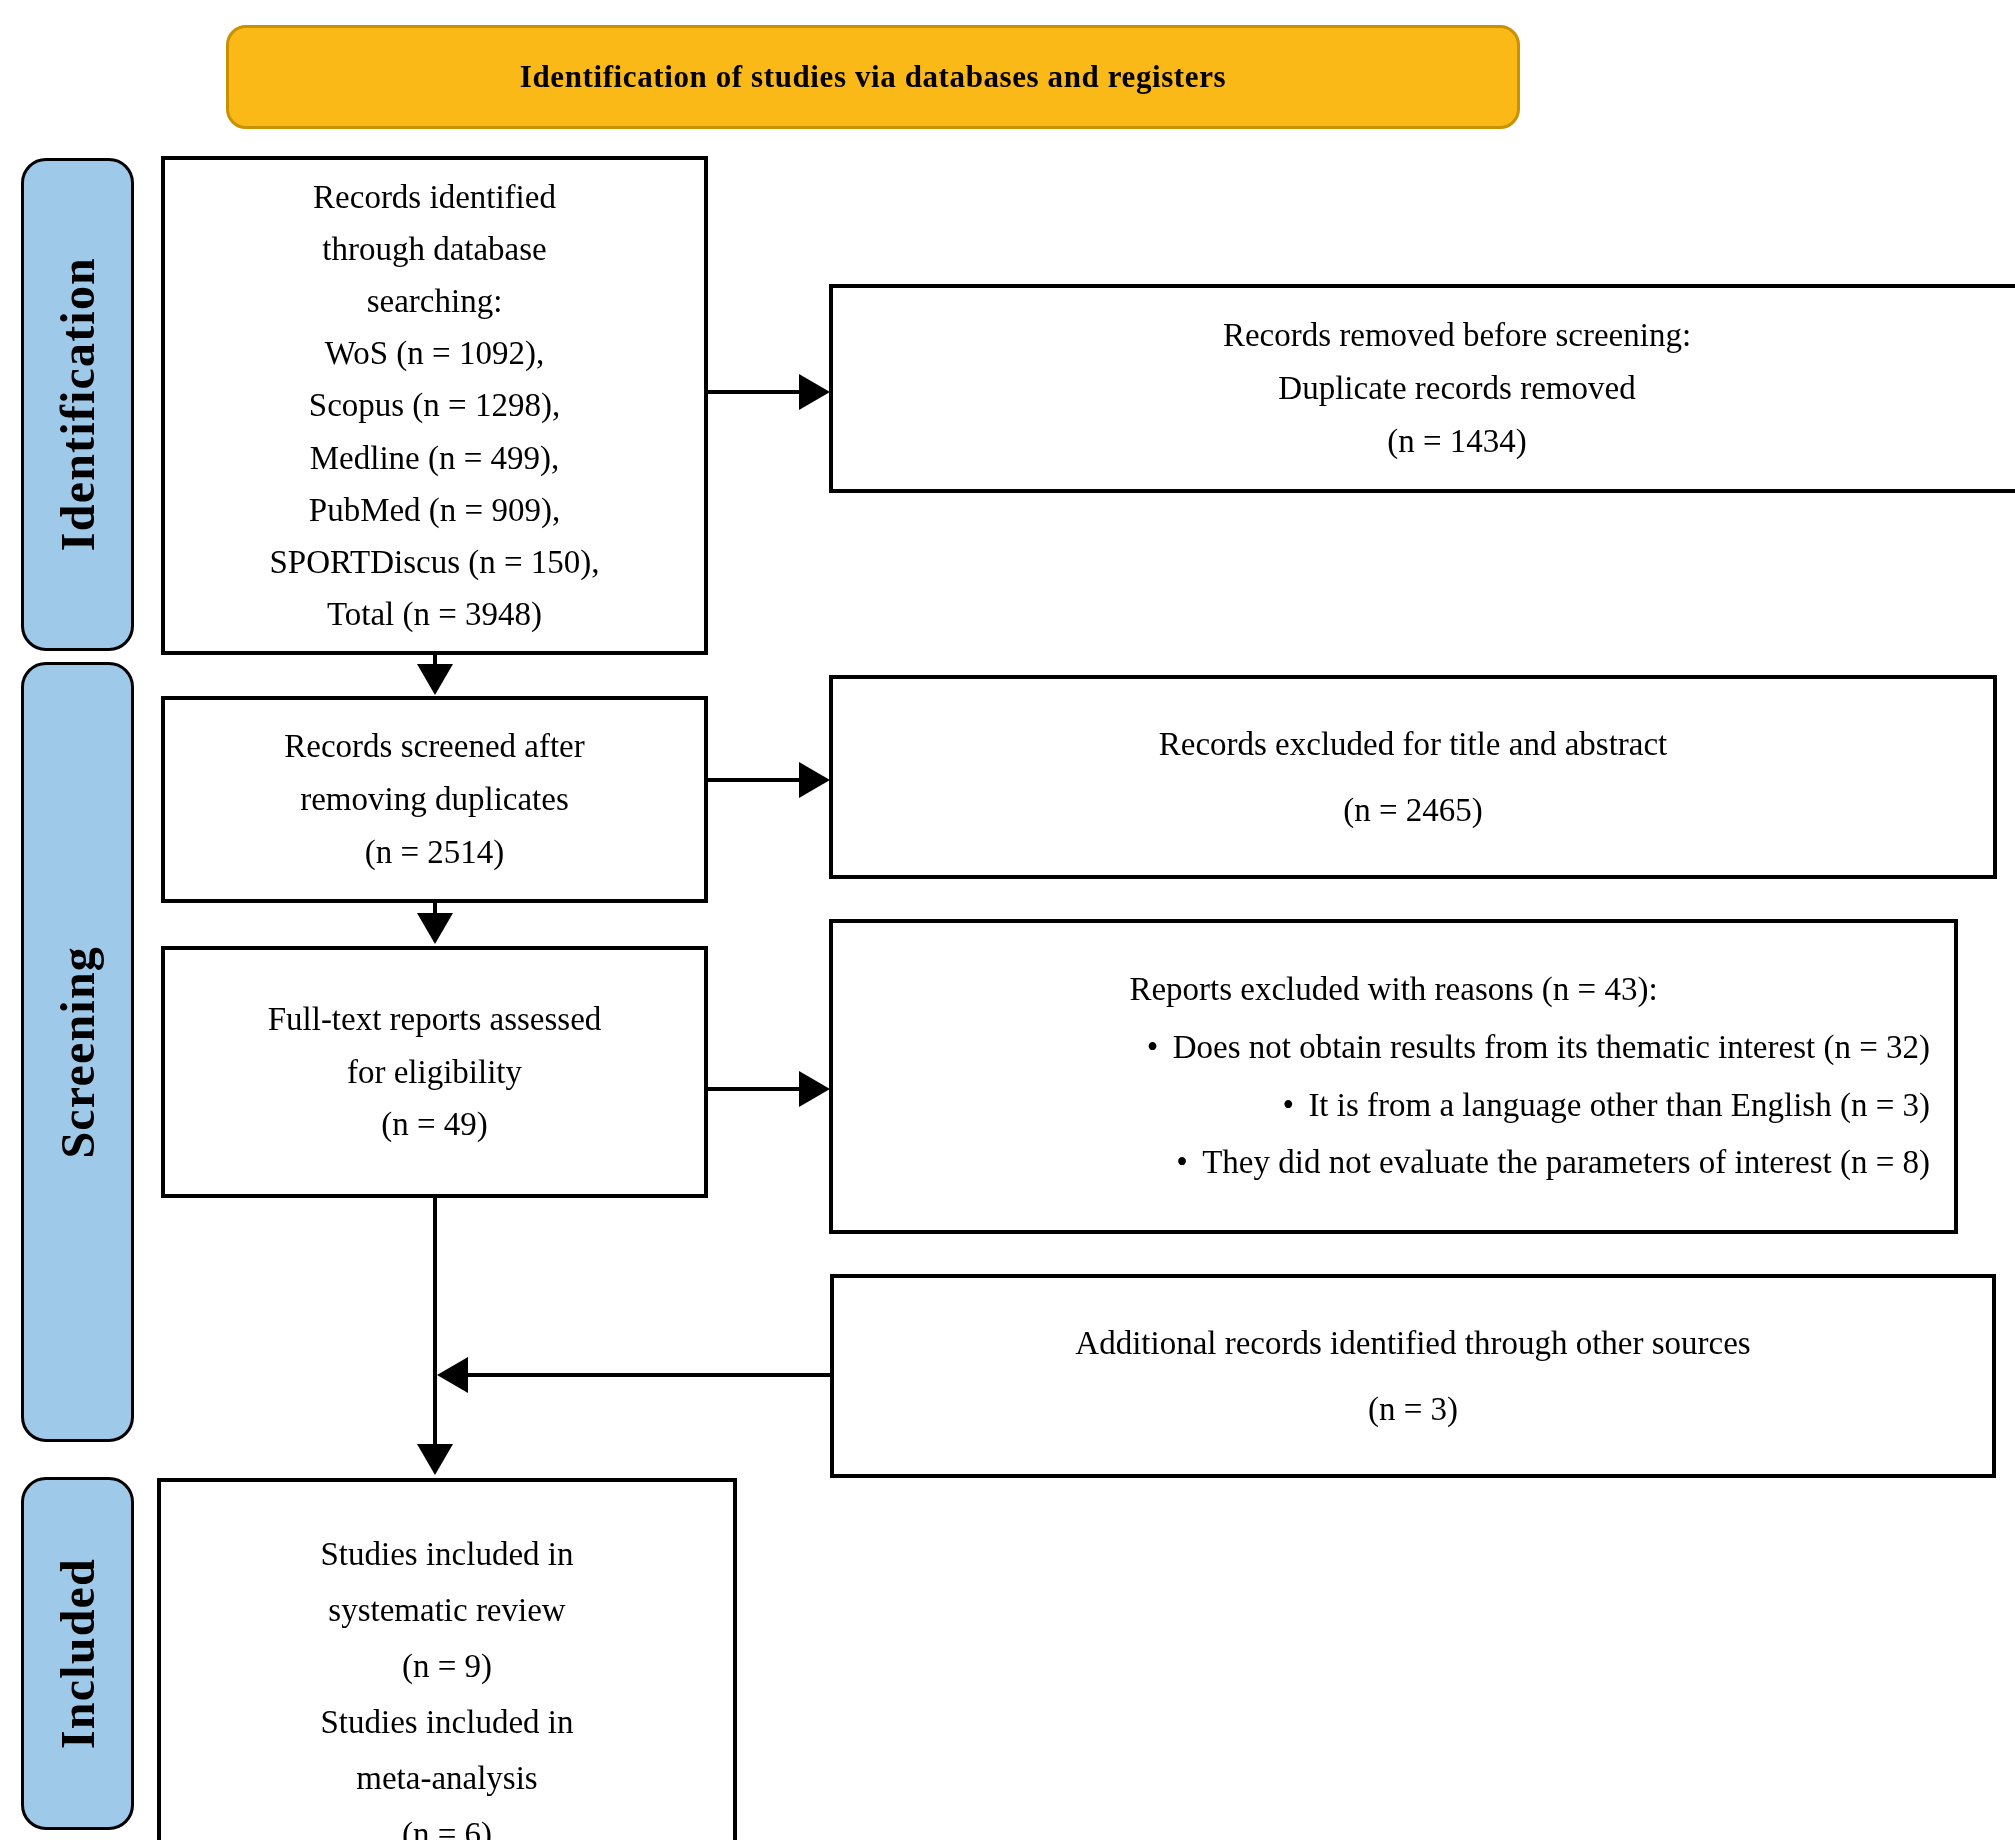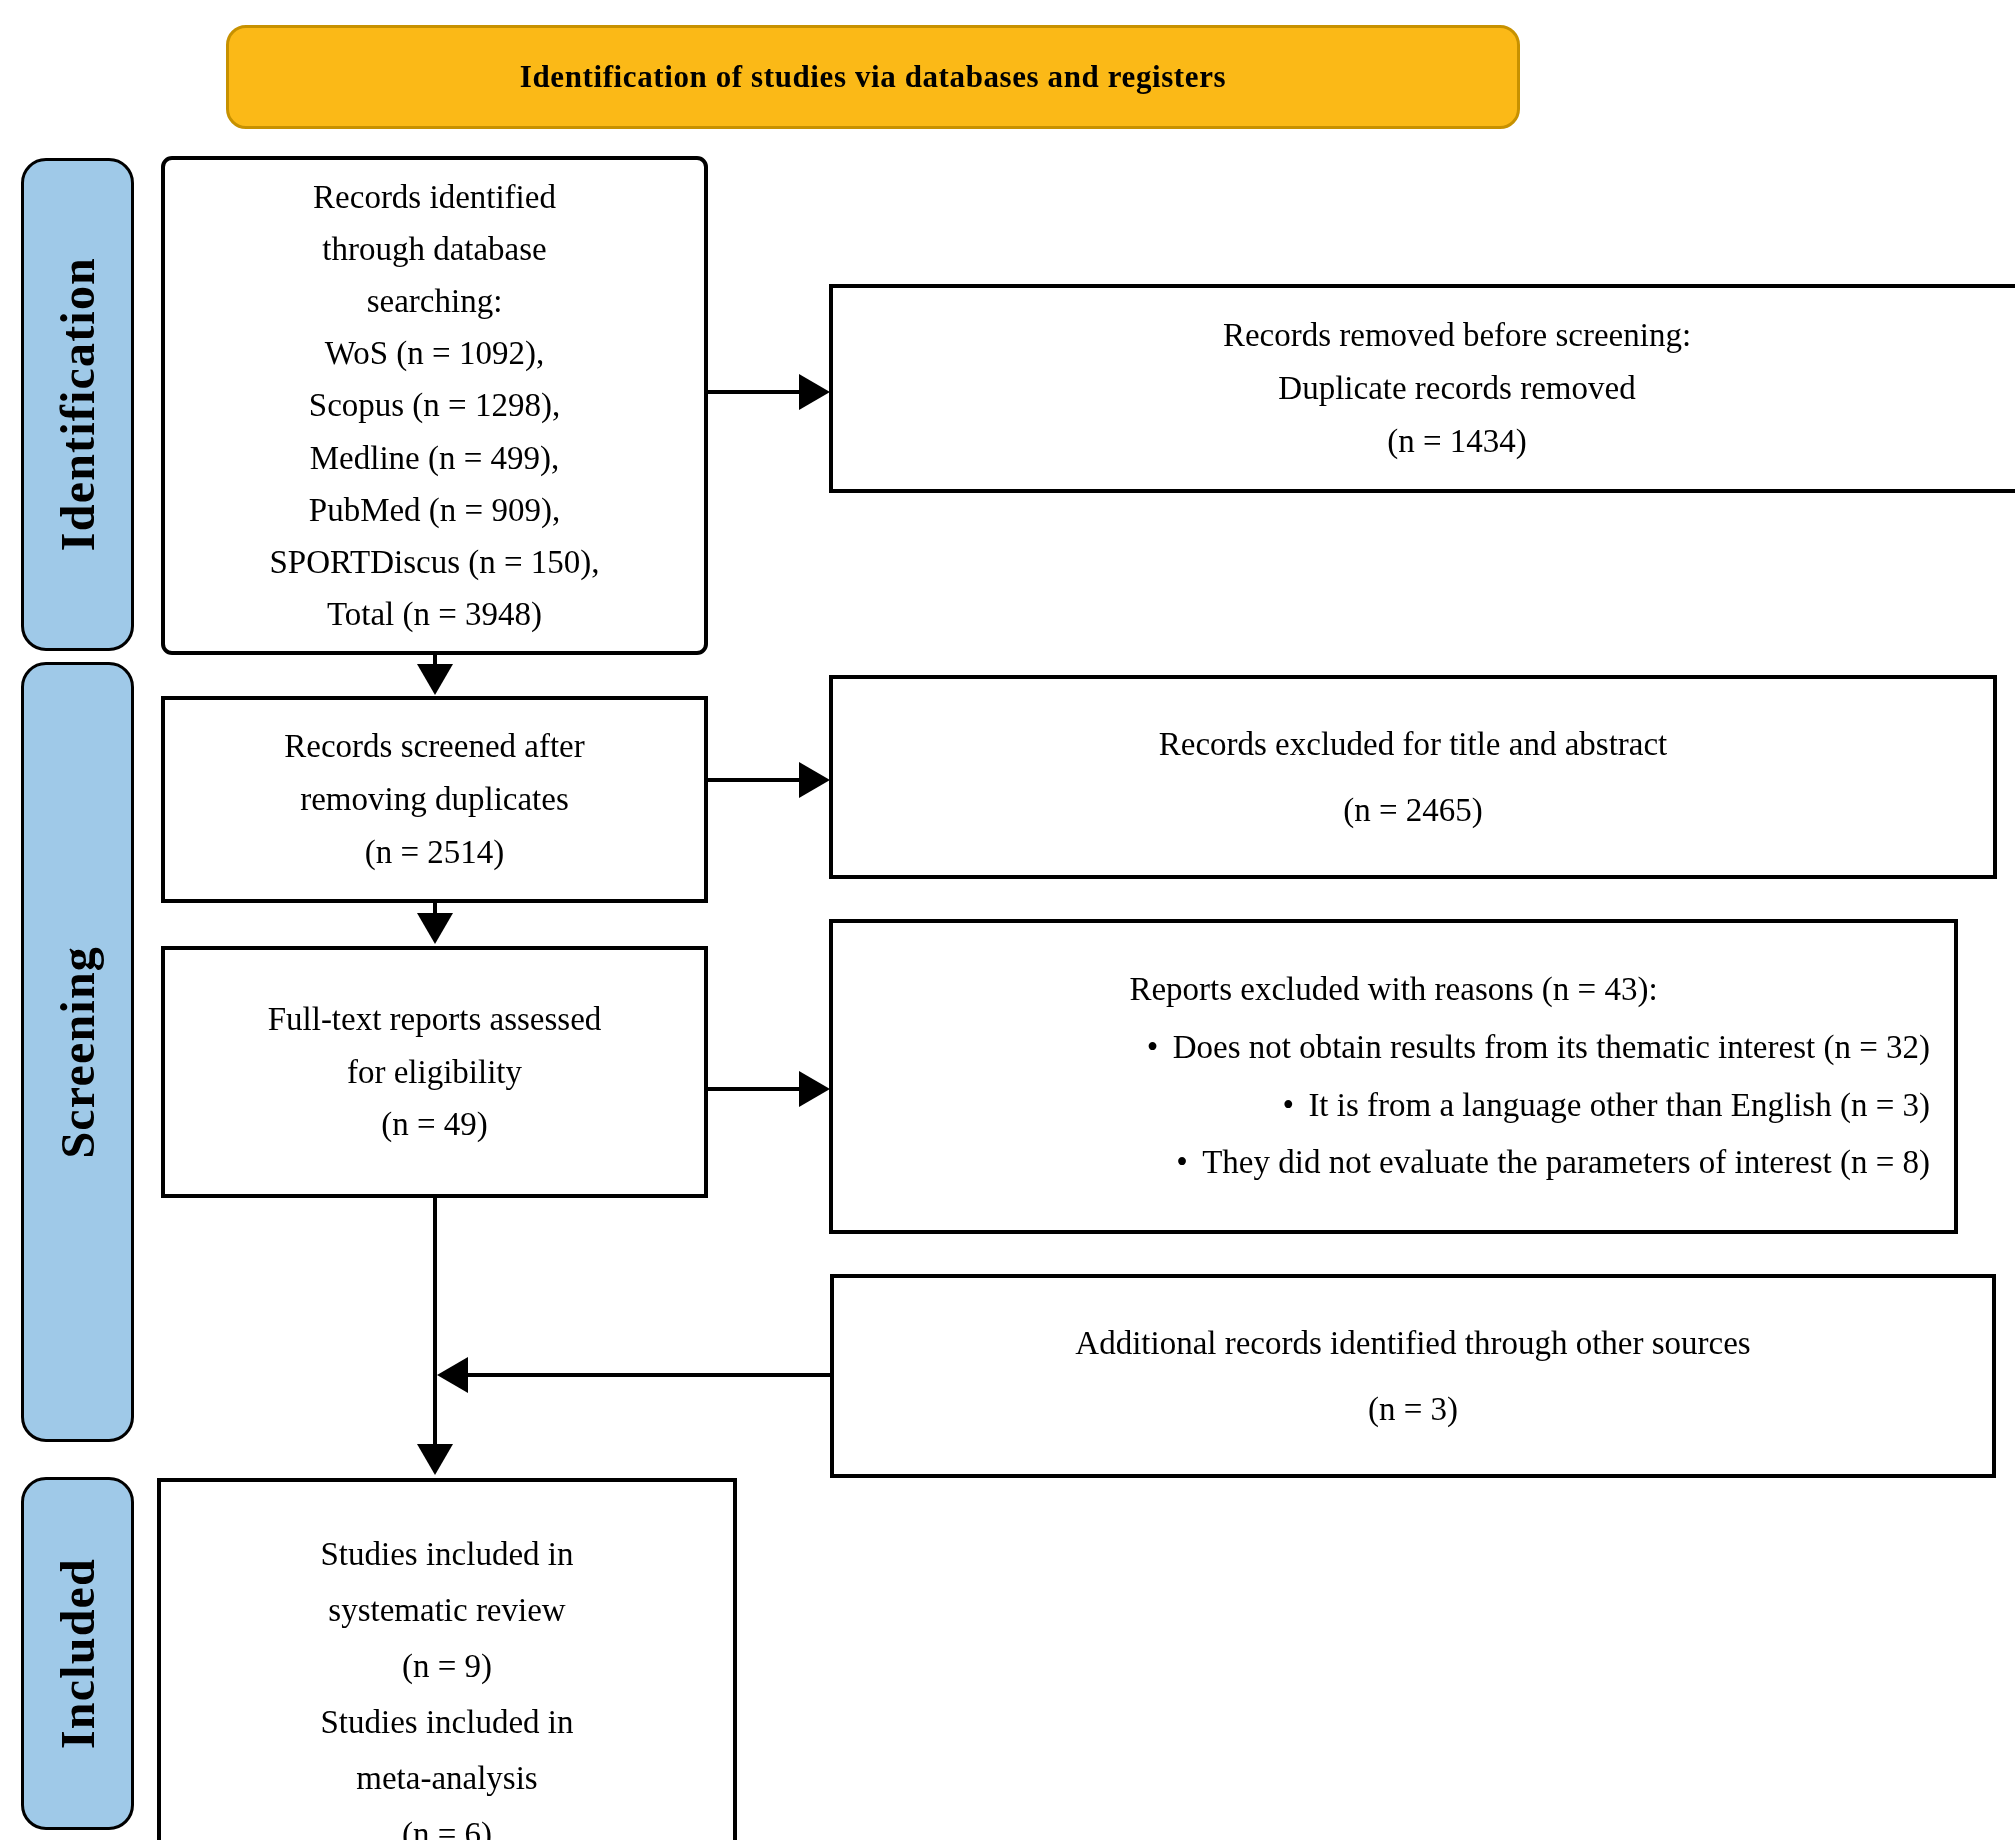--- a/index.html
+++ b/index.html
@@ -132,21 +132,21 @@
   <div class="stage" style="top:158px;height:493px;">
     <div class="stage-label">Identification</div>
   </div>
   <div class="stage" style="top:662px;height:780px;">
     <div class="stage-label">Screening</div>
   </div>
   <div class="stage" style="top:1477px;height:353px;">
     <div class="stage-label">Included</div>
   </div>
 
-  <div class="box" style="left:161px;top:156px;width:547px;height:499px;border-radius:11px;">
+  <div class="box" style="left:161px;top:156px;width:547px;height:499px;">
     <div class="box-text t-identified">Records identified
 through database
 searching:
 WoS (n = 1092),
 Scopus (n = 1298),
 Medline (n = 499),
 PubMed (n = 909),
 SPORTDiscus (n = 150),
 Total (n = 3948)</div>
   </div>

